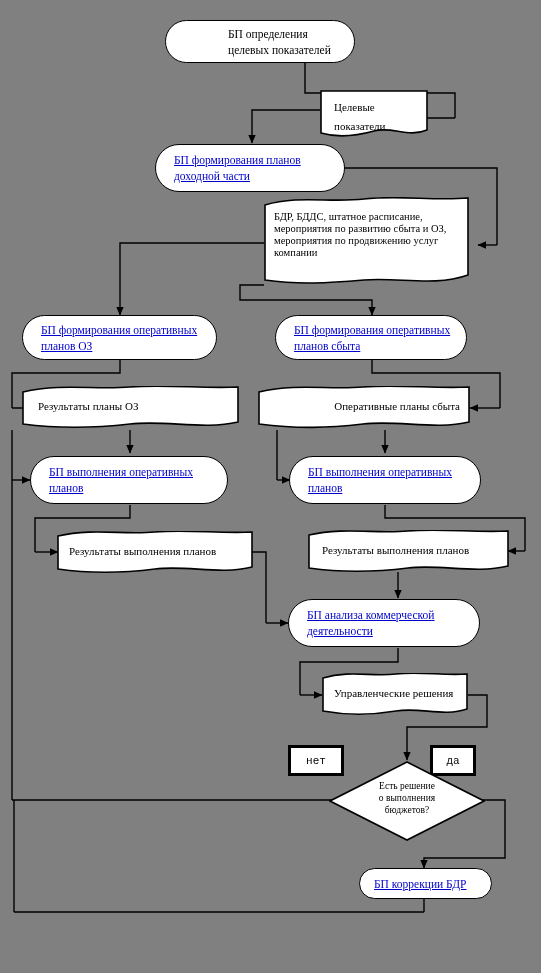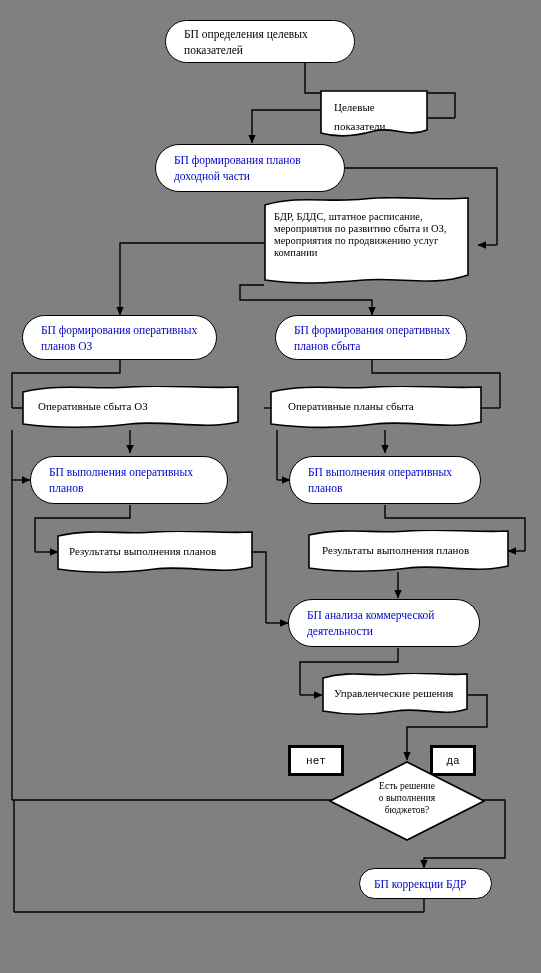--- a/index.html
+++ b/index.html
@@ -17,24 +17,24 @@
 
   
   .proc{
     border:1.6px solid #000;
     border-radius:40px;
     display:flex;align-items:center;
   }
   .proc .txt{
     padding-left:18px;padding-right:14px;
     font-size:11.5px;line-height:16px;
-    color:#0000cc;
-    font-family:"Liberation Serif", serif;
-  }
-  .proc.black .txt{color:#000;text-decoration:none;}
+    color:#0000cc;text-decoration:underline;
+    font-family:"Liberation Serif", serif;
+  }
+  .proc.black .txt{color:#000;text-decoration:none;margin-left:44px;}
 
   
   .doc{background:transparent;}
   .doc .docsvg{position:absolute;left:0;top:0;}
   .doc .txt{
     position:absolute;left:14px;right:10px;top:8px;
     font-size:11px;line-height:16px;color:#000;
     font-family:"Liberation Serif", serif;
   }
 
@@ -150,24 +150,24 @@
   </div>
 
   <div class="node proc" style="left:275px;top:315px;width:192px;height:45px;">
     <span class="txt">БП формирования оперативных планов сбыта</span>
   </div>
 
   <div class="node doc" style="left:22px;top:386px;width:217px;height:44px;">
     <svg class="docsvg" width="217" height="44" viewBox="0 0 217 44">
       <path d="M1,6 C40,-3 72,4 108,1 C144,-2 182,3 216,1 L216,36 C182,44 144,34 108,38 C72,42 40,43 1,38 Z" fill="#fff" stroke="#000" stroke-width="1.6"></path>
     </svg>
-    <span class="txt" style="top:12px;left:16px;">Оперативные сбыта ОЗ</span>
-  </div>
-
-  <div class="node doc" style="left:270px;top:386px;width:212px;height:44px;">
+    <span class="txt" style="top:12px;left:16px;">Результаты планы ОЗ</span>
+  </div>
+
+  <div class="node doc" style="left:258px;top:386px;width:212px;height:44px;text-align:right;">
     <svg class="docsvg" width="212" height="44" viewBox="0 0 212 44">
       <path d="M1,6 C40,-3 70,4 105,1 C140,-2 178,3 211,1 L211,36 C178,44 140,34 105,38 C70,42 40,43 1,38 Z" fill="#fff" stroke="#000" stroke-width="1.6"></path>
     </svg>
     <span class="txt" style="top:12px;left:18px;">Оперативные планы сбыта</span>
   </div>
 
   <div class="node proc" style="left:30px;top:456px;width:198px;height:48px;">
     <span class="txt">БП выполнения оперативных планов</span>
   </div>
 

